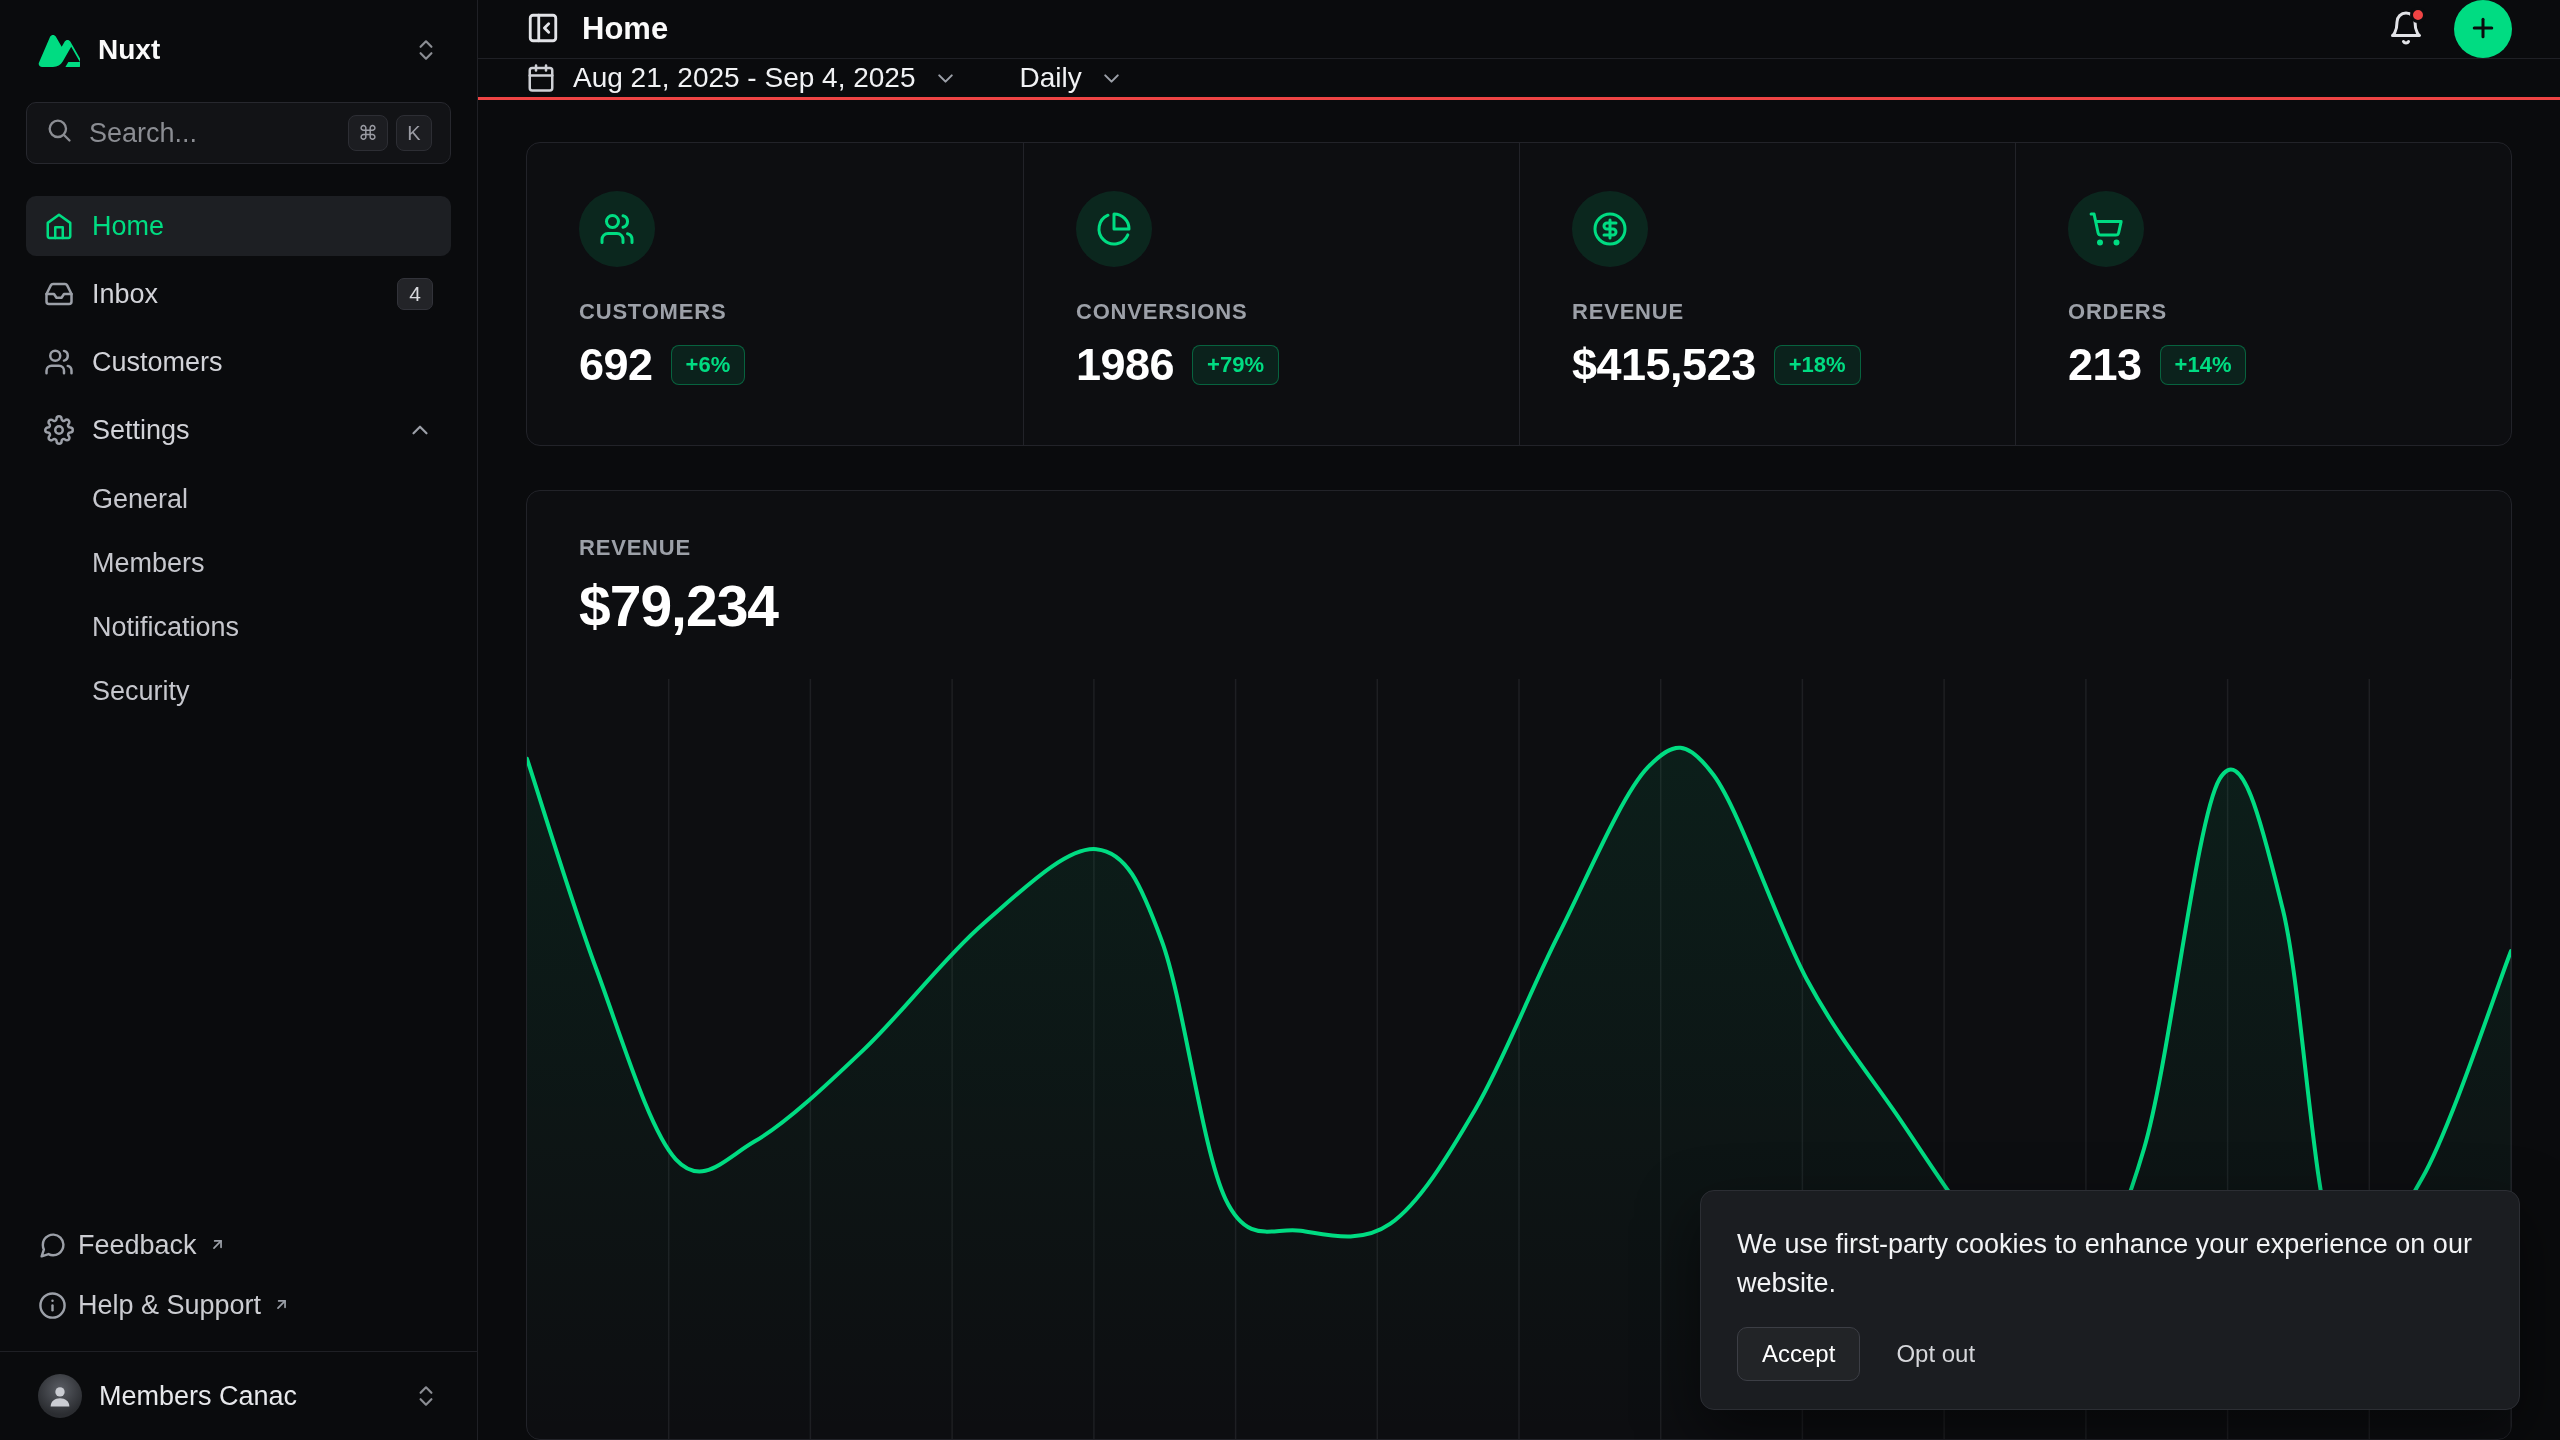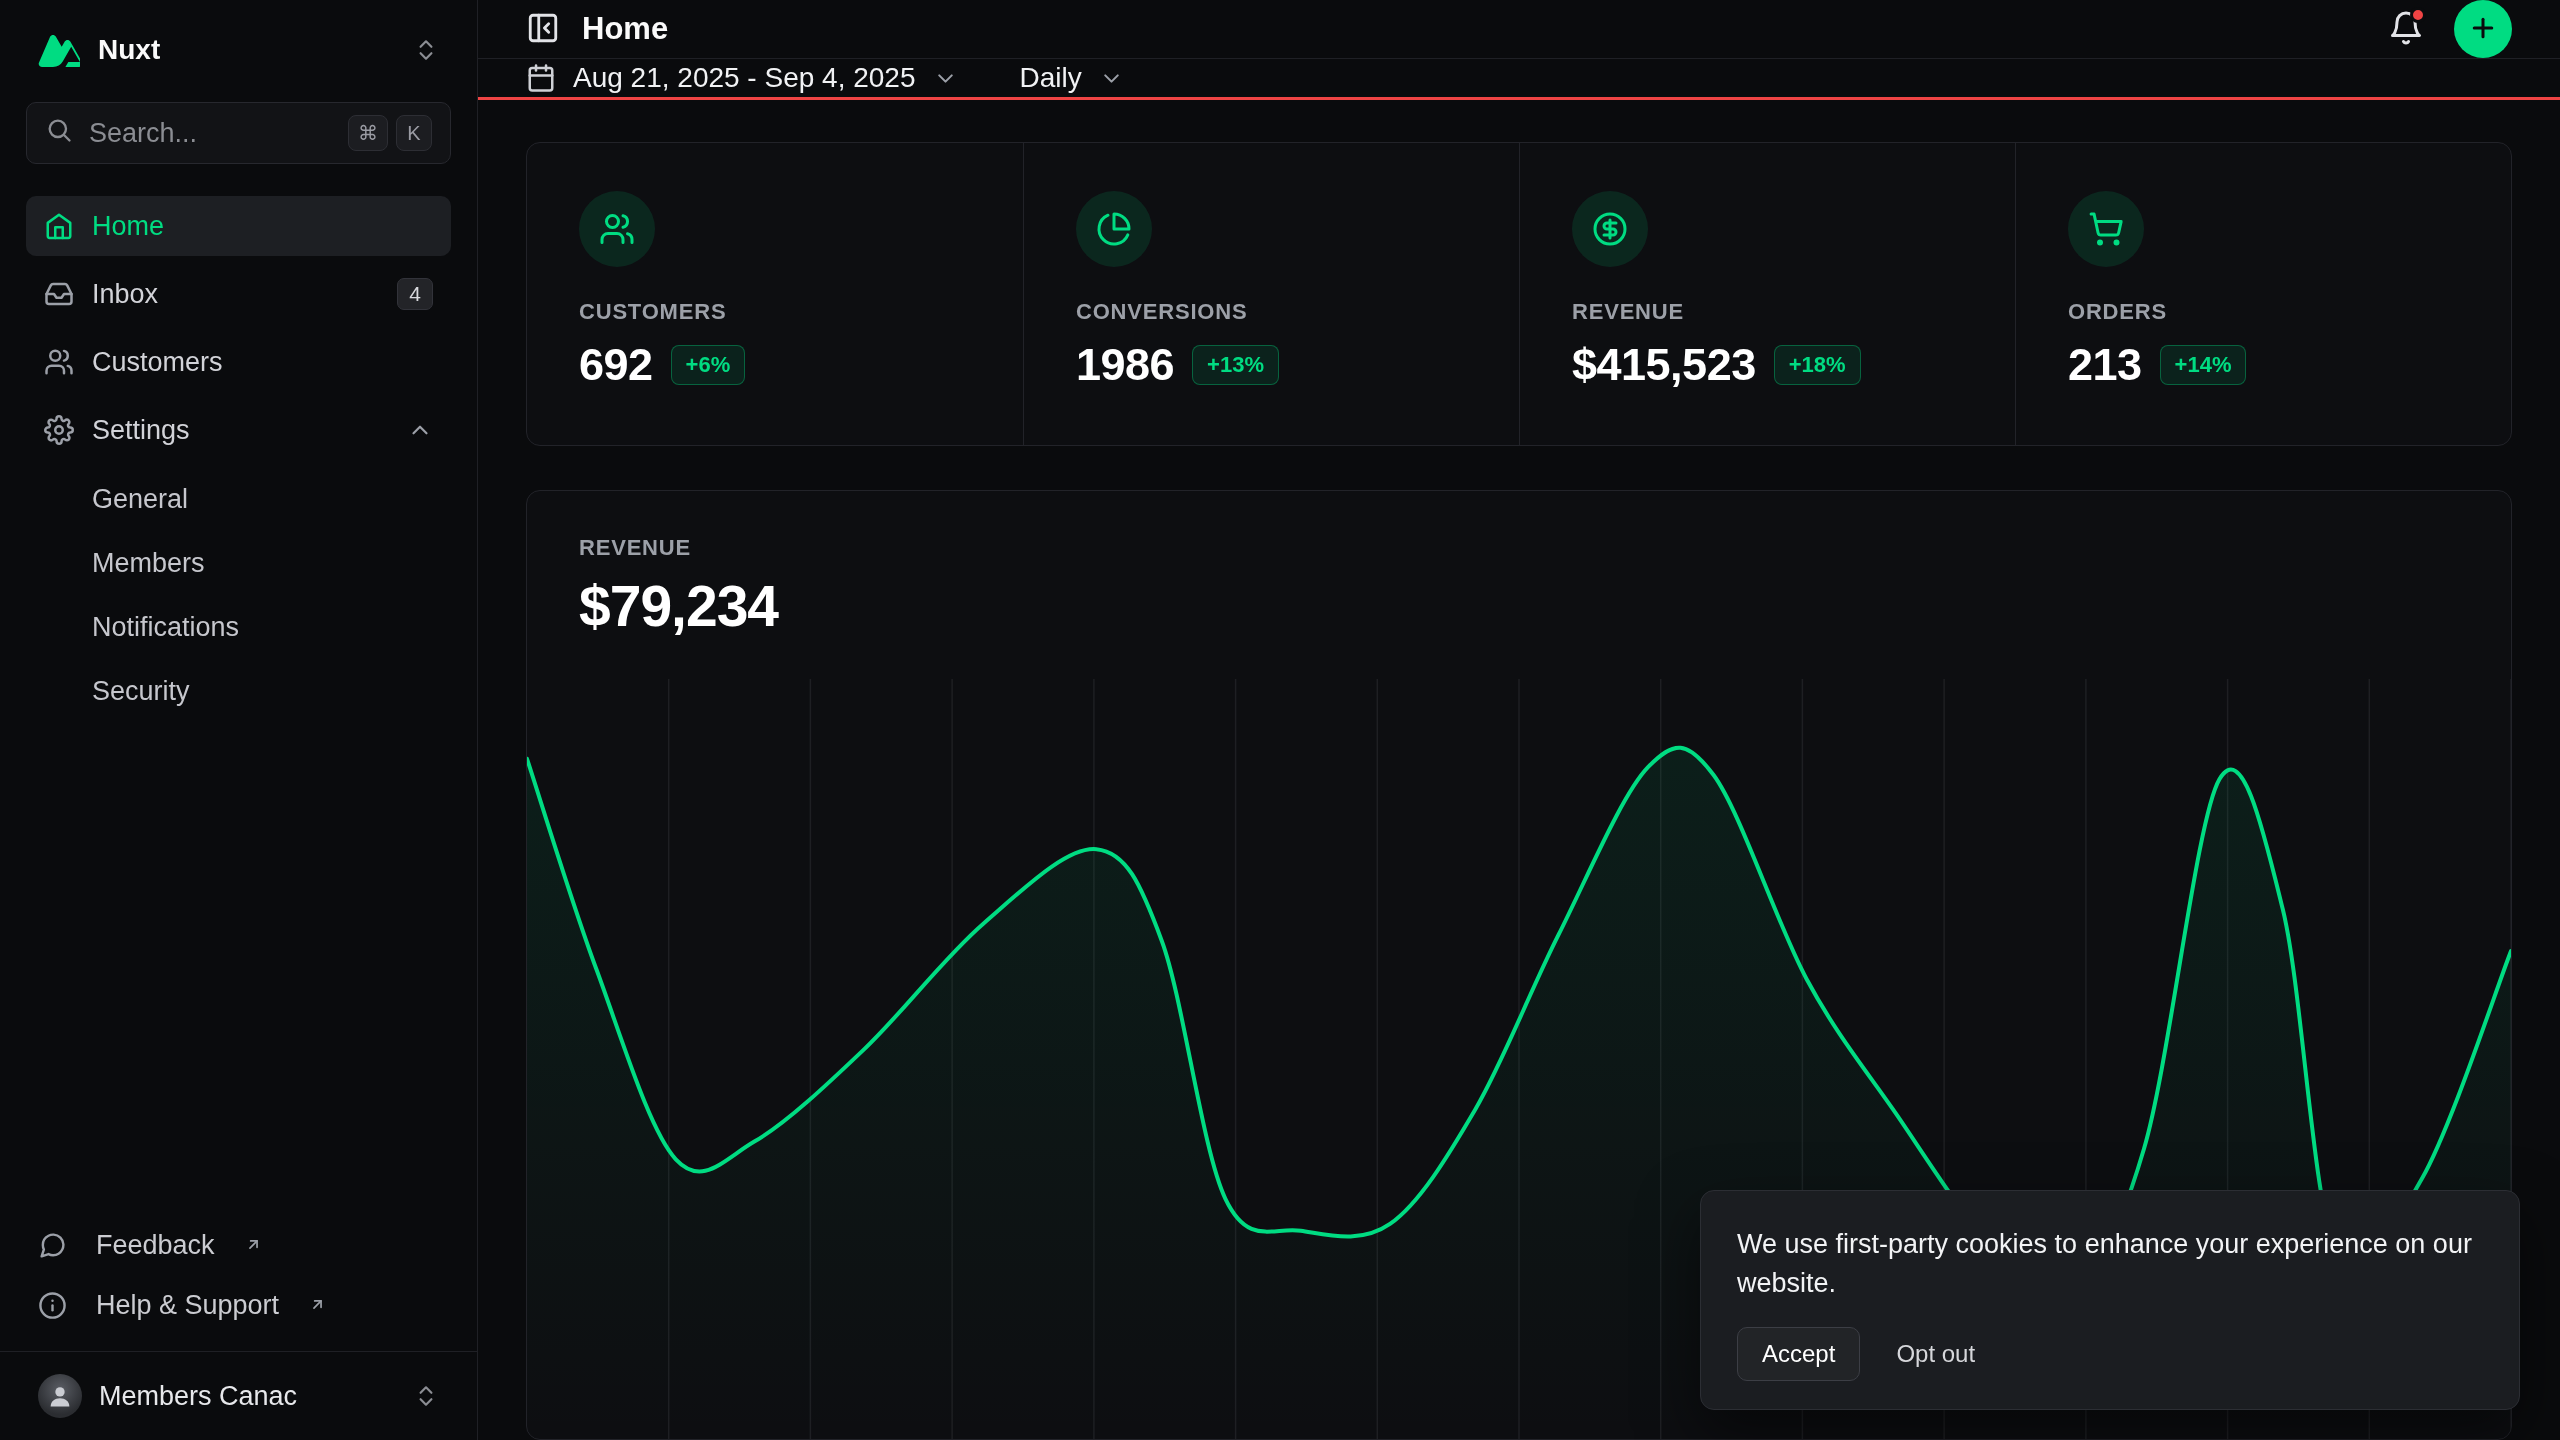--- a/index.html
+++ b/index.html
@@ -57,21 +57,21 @@
   }
   .nav-item .trail { margin-left:auto; color:#9ca0a8; display:grid; place-items:center; }
   .nav-children { display:flex; flex-direction:column; gap:6px; margin-top:2px; }
   .nav-child {
     height:58px; display:flex; align-items:center; padding-left:66px;
     font-size:27px; color:#c6c7cd; border-radius:10px; cursor:pointer;
   }
 
   .sidebar-footer { margin-top:auto; display:flex; flex-direction:column; gap:4px; padding-bottom:12px; }
   .footer-item {
-    height:56px; display:flex; align-items:center; gap:29px; padding:0 12px;
+    height:56px; display:flex; align-items:center; gap:11px; padding:0 12px;
     color:#cbccd1; font-size:27px; border-radius:10px; cursor:pointer;
   }
   .footer-item .ic { width:29px; height:29px; color:#9ca0a8; display:grid; place-items:center; }
   .ext { color:#9ca0a8; align-self:flex-start; margin-top:12px; margin-left:1px; }
 
   .user-wrap { border-top:1px solid #1f2025; margin:6px -26px 0; padding:16px 30px; }
   .user-row { display:flex; align-items:center; gap:17px; cursor:pointer; padding:6px 8px; border-radius:10px; }
   .avatar {
     width:44px; height:44px; border-radius:50%; overflow:hidden; flex:none;
     background:radial-gradient(circle at 50% 35%, #5a5d64 0%, #2b2d31 70%);
@@ -393,21 +393,21 @@
         <div class="stat">
           <div class="stat-icon">
             <svg width="36" height="36" viewBox="0 0 24 24" fill="none" stroke="currentColor" stroke-width="2" stroke-linecap="round" stroke-linejoin="round">
                 <path d="M21.21 15.89A10 10 0 1 1 8 2.83"></path>
                 <path d="M22 12A10 10 0 0 0 12 2v10z"></path>
               </svg>
           </div>
           <div class="stat-label">CONVERSIONS</div>
           <div class="stat-row">
             <span class="stat-value">1986</span>
-            <span class="delta-badge">+13%</span>
+            <span class="delta-badge">+79%</span>
           </div>
         </div>
 
         <div class="stat">
           <div class="stat-icon">
             <svg width="36" height="36" viewBox="0 0 24 24" fill="none" stroke="currentColor" stroke-width="2" stroke-linecap="round" stroke-linejoin="round">
                 <circle cx="12" cy="12" r="10"></circle>
                 <path d="M16 8h-6a2 2 0 1 0 0 4h4a2 2 0 1 1 0 4H8"></path>
                 <path d="M12 18V6"></path>
               </svg>

